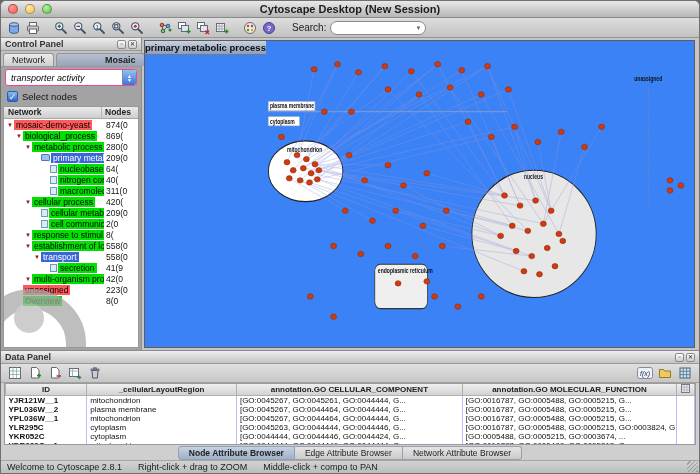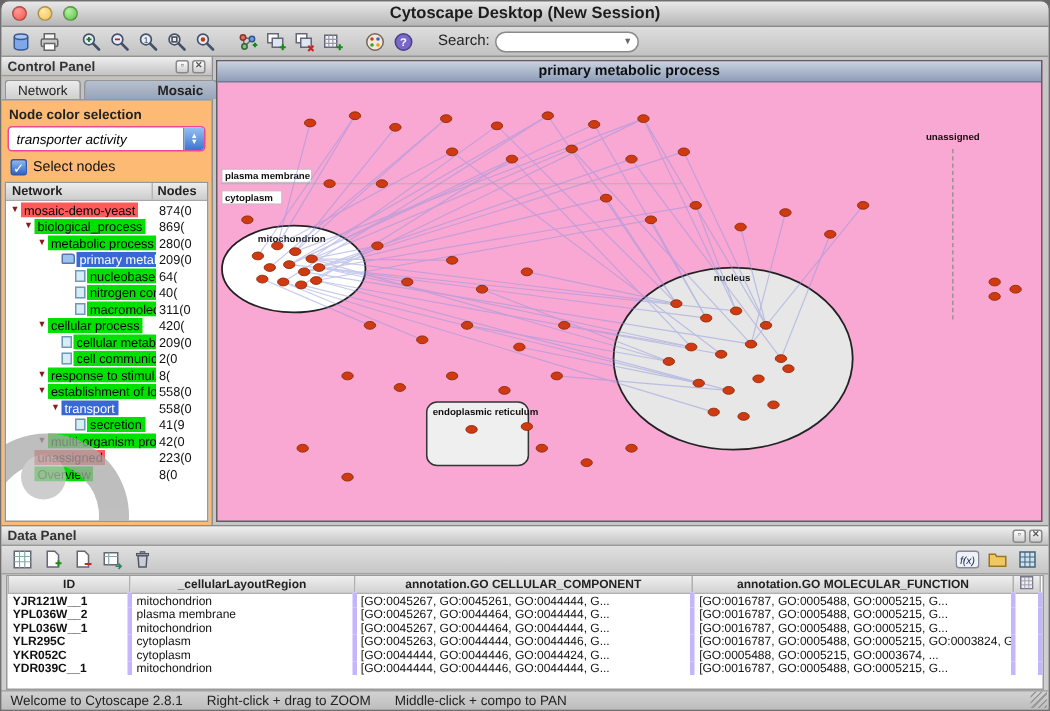--- a/index.html
+++ b/index.html
@@ -22,21 +22,21 @@
   .tb-sep{width:8px;height:100%;flex:none;}
   .search-label{font-size:10px;color:#222;margin-left:14px;margin-right:4px;}
   .search-box{width:96px;height:14px;background:#fff;border:1px solid #8a8a8a;border-radius:8px;display:flex;align-items:center;padding:0 4px;}
   .search-input{flex:1;border:none;outline:none;font-size:9px;background:transparent;min-width:0;}
   .search-arrow{font-size:6px;color:#666;}
 
   
   .main{flex:1;display:flex;min-height:0;background:#c6c6c6;}
 
   
-  .control-panel{width:141px;flex:none;display:flex;flex-direction:column;border-right:1px solid #8f8f8f;background:#fdba74;}
+  .control-panel{width:141px;flex:none;display:flex;flex-direction:column;border-right:1px solid #8f8f8f;background:#a3a3a3;}
   .panel-header{height:13px;flex:none;background:linear-gradient(#efefef,#c3c3c3);border-bottom:1px solid #9a9a9a;display:flex;align-items:center;font-size:9px;font-weight:bold;color:#333;padding:0 4px;}
   .ph-buttons{margin-left:auto;display:flex;gap:2px;}
   .ph-btn{width:9px;height:9px;border:1px solid #8a8a8a;background:linear-gradient(#fff,#ccc);font-size:6px;line-height:7px;text-align:center;color:#555;border-radius:2px;}
   .cp-tabs{height:16px;flex:none;display:flex;align-items:flex-end;background:#c2c2c2;border-bottom:1px solid #979797;padding:2px 2px 0;gap:2px;}
   .cp-tab{font-size:9px;padding:1px 8px;border:1px solid #949494;border-bottom:none;border-radius:3px 3px 0 0;background:linear-gradient(#ececec,#cfcfcf);color:#222;}
   .cp-tab.selected{background:linear-gradient(#b6c0cf,#97a4b9);font-weight:bold;padding-left:48px;}
   .tab-arrow{margin-left:auto;font-size:8px;color:#444;padding:0 2px 2px 0;}
   .section-label{font-size:9px;font-weight:bold;color:#222;padding:4px 5px 1px;flex:none;}
   .dropdown{margin:2px 4px;height:17px;flex:none;border:1px solid #ec4899;background:#fff;border-radius:3px;display:flex;align-items:center;font-size:9px;padding-left:5px;overflow:hidden;font-style:italic;}
   .dd-btn{margin-left:auto;width:14px;height:100%;background:linear-gradient(#93c1f4,#3e74cf);display:flex;flex-direction:column;align-items:center;justify-content:center;color:#fff;font-size:5px;line-height:4px;border-left:1px solid #6f8fb8;}
@@ -53,33 +53,33 @@
   .folder-icon{width:9px;height:7px;border:1px solid #5577aa;background:#9cc2ee;flex:none;margin-right:1px;border-radius:1px 2px 1px 1px;}
   .tree-label{padding:0 2px;flex:0 1 auto;min-width:0;overflow:hidden;color:#000;}
   .tl-green{background:#00e100;}
   .tl-red{background:#ff5a5a;}
   .tl-blue{background:#3968d6;color:#fff;}
   .tree-count{margin-left:auto;width:34px;flex:none;overflow:hidden;padding-left:2px;color:#111;}
   .watermark{position:absolute;left:-28px;bottom:-52px;width:110px;height:110px;border-radius:50%;border:20px solid #a9a9a9;opacity:.75;}
   .watermark::after{content:"";position:absolute;left:18px;top:-6px;width:30px;height:30px;border-radius:50%;background:#bdbdbd;}
 
   
-  .network-view{flex:1;margin:2px 4px 2px 2px;display:flex;flex-direction:column;border:1px solid #5e5e5e;background:#f9a8d4;min-width:0;}
+  .network-view{flex:1;margin:2px 4px 2px 2px;display:flex;border:1px solid #5e5e5e;background:#3b82f6;min-width:0;}
   .nv-titlebar{height:14px;flex:none;background:linear-gradient(#c9d2e0,#8e9db8);border-bottom:1px solid #6d7b94;text-align:center;font-size:9.5px;font-weight:bold;color:#101010;line-height:14px;}
   .nv-canvas{flex:1;position:relative;min-height:0;}
   .nv-canvas svg{position:absolute;inset:0;width:100%;height:100%;}
 
   
   .data-panel{height:110px;flex:none;display:flex;flex-direction:column;background:#cfcfcf;border-top:1px solid #8a8a8a;}
   .dp-toolbar{height:19px;flex:none;display:flex;align-items:center;gap:2px;padding:0 5px;background:linear-gradient(#e0e0e0,#c6c6c6);border-bottom:1px solid #a0a0a0;}
   .dp-right{margin-left:auto;display:flex;gap:2px;}
   .dp-table-wrap{flex:1;margin:0 3px;background:#fff;border:1px solid #9a9a9a;overflow:hidden;min-height:0;}
   table{border-collapse:collapse;width:100%;table-layout:fixed;}
   th{background:linear-gradient(#efefef,#d2d2d2);border:1px solid #b0b0b0;border-top:none;font-size:8px;font-weight:bold;height:11px;overflow:hidden;white-space:nowrap;color:#222;}
-  td{font-size:8px;height:9px;line-height:9px;border-right:3px solid #c4b5fd;padding:0 3px;white-space:nowrap;overflow:hidden;color:#111;}
+  td{font-size:8px;height:9px;line-height:9px;border-right:1px solid #c4b5fd;padding:0 3px;white-space:nowrap;overflow:hidden;color:#111;}
   td.id{font-weight:bold;}
   .dp-tabs{height:15px;flex:none;display:flex;justify-content:center;align-items:center;}
   .dp-tab{font-size:8.5px;padding:1px 10px;border:1px solid #97a0ae;border-left:none;background:linear-gradient(#e4e4e4,#cbcbcb);color:#222;}
   .dp-tab:first-child{border-left:1px solid #97a0ae;border-radius:3px 0 0 3px;}
   .dp-tab:last-child{border-radius:0 3px 3px 0;}
   .dp-tab.selected{background:linear-gradient(#c6d1e2,#9fb0c9);font-weight:bold;}
 
   
   .status-bar{height:13px;flex:none;display:flex;align-items:center;background:linear-gradient(#d2d2d2,#bdbdbd);border-top:1px solid #a5a5a5;font-size:9px;color:#222;padding-left:6px;position:relative;}
   .status-item{margin-right:16px;}
@@ -215,21 +215,20 @@
         <span class="ph-buttons">
           <span class="ph-btn">▫</span>
           <span class="ph-btn">✕</span>
         </span>
       </div>
       <div class="cp-tabs" id="cp-tabs">
           <span class="cp-tab">Network</span>
           <span class="cp-tab selected">Mosaic</span>
           <span class="tab-arrow">▶</span>
         </div>
-      <div class="section-label">Node color selection</div>
       <div class="dropdown">
         <span>transporter activity</span>
         <span class="dd-btn">
             <span>▲</span>
             <span>▼</span>
           </span>
       </div>
       <div class="checkbox-row">
         <span class="checkbox">✓</span>
         <span>Select nodes</span>
@@ -651,20 +650,25 @@
             <tr>
               <td class="id">YDR039C__1</td>
               <td>mitochondrion</td>
               <td>[GO:0044444, GO:0044446, GO:0044444, G...</td>
               <td>[GO:0016787, GO:0005488, GO:0005215, G...</td>
               <td></td>
             </tr>
           </tbody>
       </table>
     </div>
+    <div class="dp-tabs" id="dp-tabs">
+        <span class="dp-tab selected">Node Attribute Browser</span>
+        <span class="dp-tab">Edge Attribute Browser</span>
+        <span class="dp-tab">Network Attribute Browser</span>
+      </div>
   </div>
 
   <div class="status-bar">
     <span class="status-item">Welcome to Cytoscape 2.8.1</span>
     <span class="status-item">Right-click + drag to ZOOM</span>
     <span class="status-item">Middle-click + compo to PAN</span>
     <span class="resize-grip"></span>
   </div>
 
 </div>

